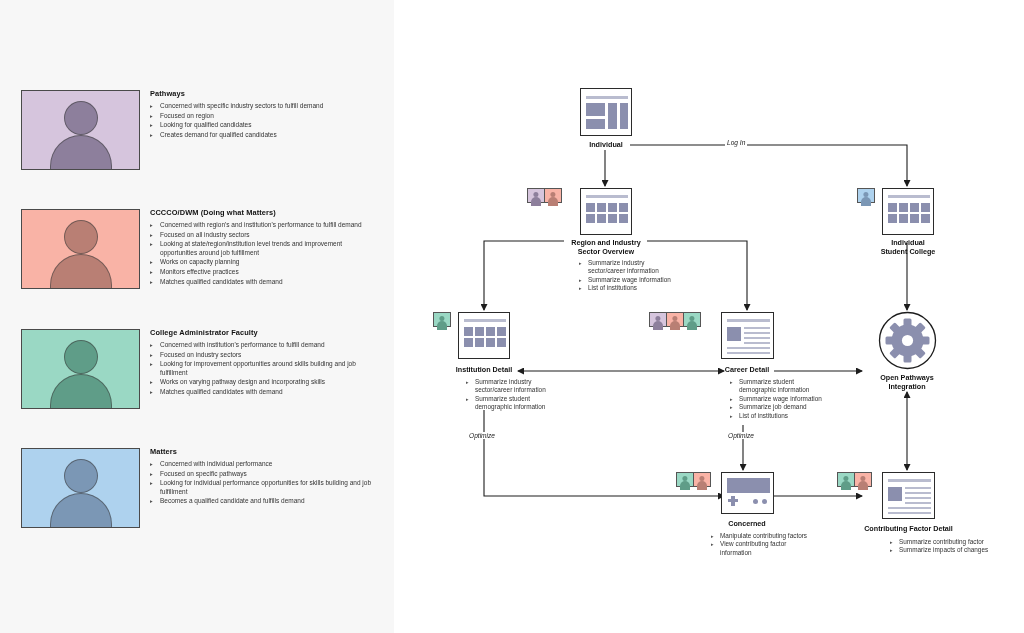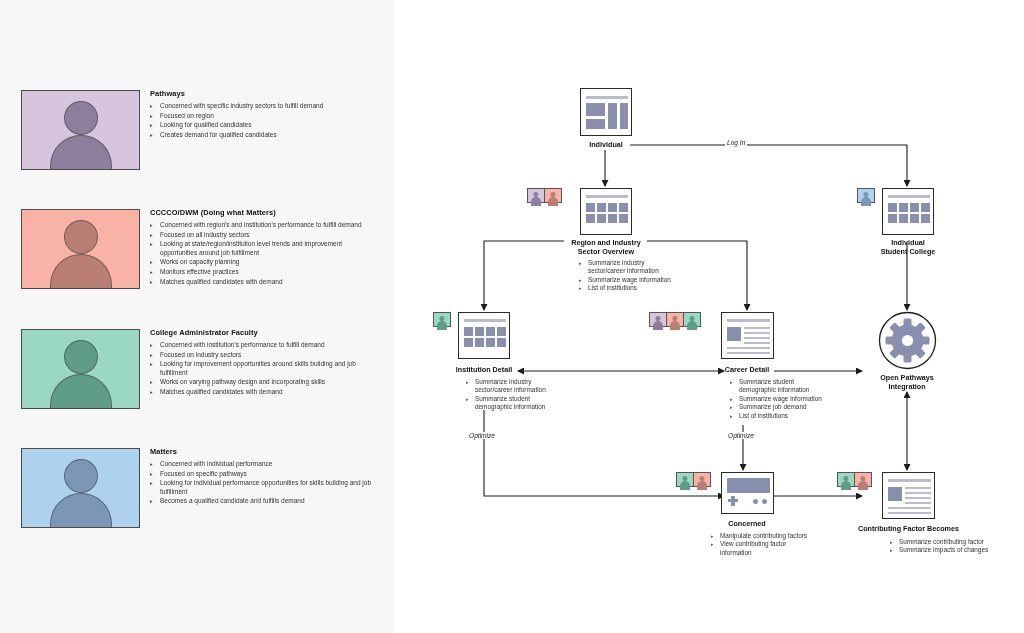--- a/index.html
+++ b/index.html
@@ -400,21 +400,21 @@
       <div class="node-box" style="width:53px;height:47px">
         <div class="wf-line" style="left:5px;top:6px;width:43px;height:2.5px"></div>
         <div class="wf-cell" style="left:5px;top:14px;width:14px;height:14px"></div>
         <div class="wf-line" style="left:22px;top:14px;width:26px;height:2px"></div>
         <div class="wf-line" style="left:22px;top:19px;width:26px;height:2px"></div>
         <div class="wf-line" style="left:22px;top:24px;width:26px;height:2px"></div>
         <div class="wf-line" style="left:22px;top:29px;width:26px;height:2px"></div>
         <div class="wf-line" style="left:5px;top:34px;width:43px;height:2px"></div>
         <div class="wf-line" style="left:5px;top:39px;width:43px;height:2px"></div>
       </div>
-      <div class="node-label" style="left:-35px;top:52px;width:123px">Contributing Factor Becomes</div>
+      <div class="node-label" style="left:-35px;top:52px;width:123px">Contributing Factor Detail</div>
       <ul class="node-bullets" style="left:8px;top:66px;width:130px">
         <li>Summarize contributing factor</li>
         <li>Summarize impacts of changes</li>
       </ul>
     </div>
 
     <div class="edge-label" style="left:331px;top:139px">Log In</div>
     <div class="edge-label" style="left:73px;top:432px">Optimize</div>
     <div class="edge-label" style="left:332px;top:432px">Optimize</div>
 

